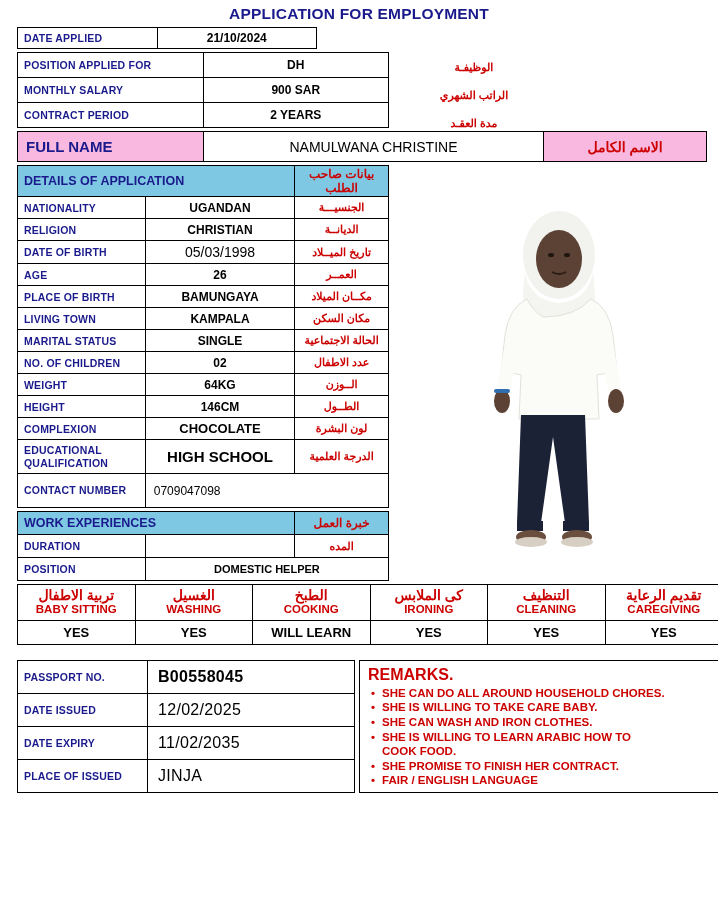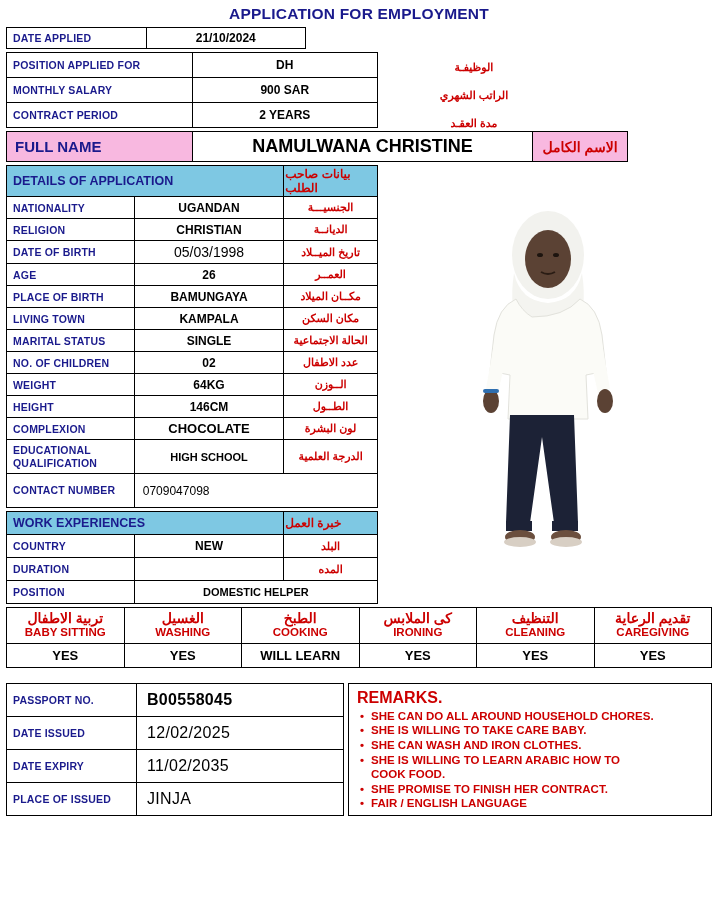--- a/index.html
+++ b/index.html
@@ -10,21 +10,21 @@
   body {
     width: 718px; height: 912px;
     position: relative;
     font-family: "Liberation Sans", sans-serif;
     color: #000;
     overflow: hidden;
   }
   .page {
     width: 718px; height: 912px;
     position: relative;
-    padding: 0 6px;
+    padding: 0 17px;
   }
   .title {
     text-align: center;
     font-weight: bold;
     font-size: 15.5px;
     color: #1a1a8c;
     letter-spacing: 0.2px;
     padding-top: 5px;
     padding-bottom: 4px;
   }
@@ -62,36 +62,36 @@
     width: 300px;
     margin-bottom: 3px;
   }
   .date-applied td { border: 1px solid #000; height: 20px; }
 
   
   .top-table { width: 372px; margin-bottom: 3px; }
   .top-table td { border: 1px solid #000; height: 25px; }
 
   .fullname-row {
-    width: 622px;
+    width: 690px;
     margin-bottom: 3px;
   }
   .fullname-row td { border: 1px solid #000; height: 30px; }
   .fullname-lbl {
     background: #f8b8e0;
     color: #1a1a8c;
     font-weight: bold;
     font-size: 15px;
     padding: 3px 8px;
     width: 186px;
   }
   .fullname-val {
     text-align: center;
-    font-weight: bold;
-    font-size: 18px;
+    font-weight: normal;
+    font-size: 14px;
     width: 340px;
   }
   .fullname-ar {
     background: #f8b8e0;
     color: #cc0000;
     font-weight: bold;
     font-size: 14px;
     text-align: center;
     direction: rtl;
   }
@@ -106,21 +106,21 @@
     font-weight: bold;
     font-size: 12.5px;
     padding: 3px 6px;
     height: 22px;
   }
   .sec-head-ar {
     background: #7ec8e3;
     color: #cc0000;
     font-weight: bold;
     font-size: 12px;
-    text-align: left;
+    text-align: center;
     direction: rtl;
   }
   .details-table td.lbl { width: 128px; }
   .details-table td.val { width: 150px; }
   .details-table td.ar  { width: 94px; }
   .row-h td { height: 22px; }
 
   .photo-box {
     position: absolute;
     left: 430px;
@@ -309,40 +309,35 @@
         <td class="val">146CM</td>
         <td class="ar">الطــول</td>
       </tr>
       <tr class="row-h">
         <td class="lbl">COMPLEXION</td>
         <td class="val" style="font-size:13px">CHOCOLATE</td>
         <td class="ar">لون البشرة</td>
       </tr>
       <tr>
         <td class="lbl" style="height:34px; line-height:1.15;">EDUCATIONAL QUALIFICATION</td>
-        <td class="val" style="font-size:11px">HIGH SCHOOL</td>
+        <td class="val" style="font-size:15px">HIGH SCHOOL</td>
         <td class="ar">الدرجة العلمية</td>
       </tr>
       <tr>
         <td class="lbl" style="height:34px; line-height:1.15;">CONTACT NUMBER</td>
         <td class="val-left" colspan="2">0709047098</td>
       </tr>
     </tbody>
       </table>
 
     <table class="work-table">
       <tbody>
           <tr>
         <td class="sec-head" colspan="2">WORK EXPERIENCES</td>
         <td class="sec-head-ar">خبرة العمل</td>
-      </tr>
-      <tr>
-        <td class="lbl">COUNTRY</td>
-        <td class="val">NEW</td>
-        <td class="ar">البلد</td>
       </tr>
       <tr>
         <td class="lbl">DURATION</td>
         <td class="val"></td>
         <td class="ar">المده</td>
       </tr>
       <tr>
         <td class="lbl">POSITION</td>
         <td class="val" colspan="2" style="font-size:11px">DOMESTIC HELPER</td>
       </tr>

